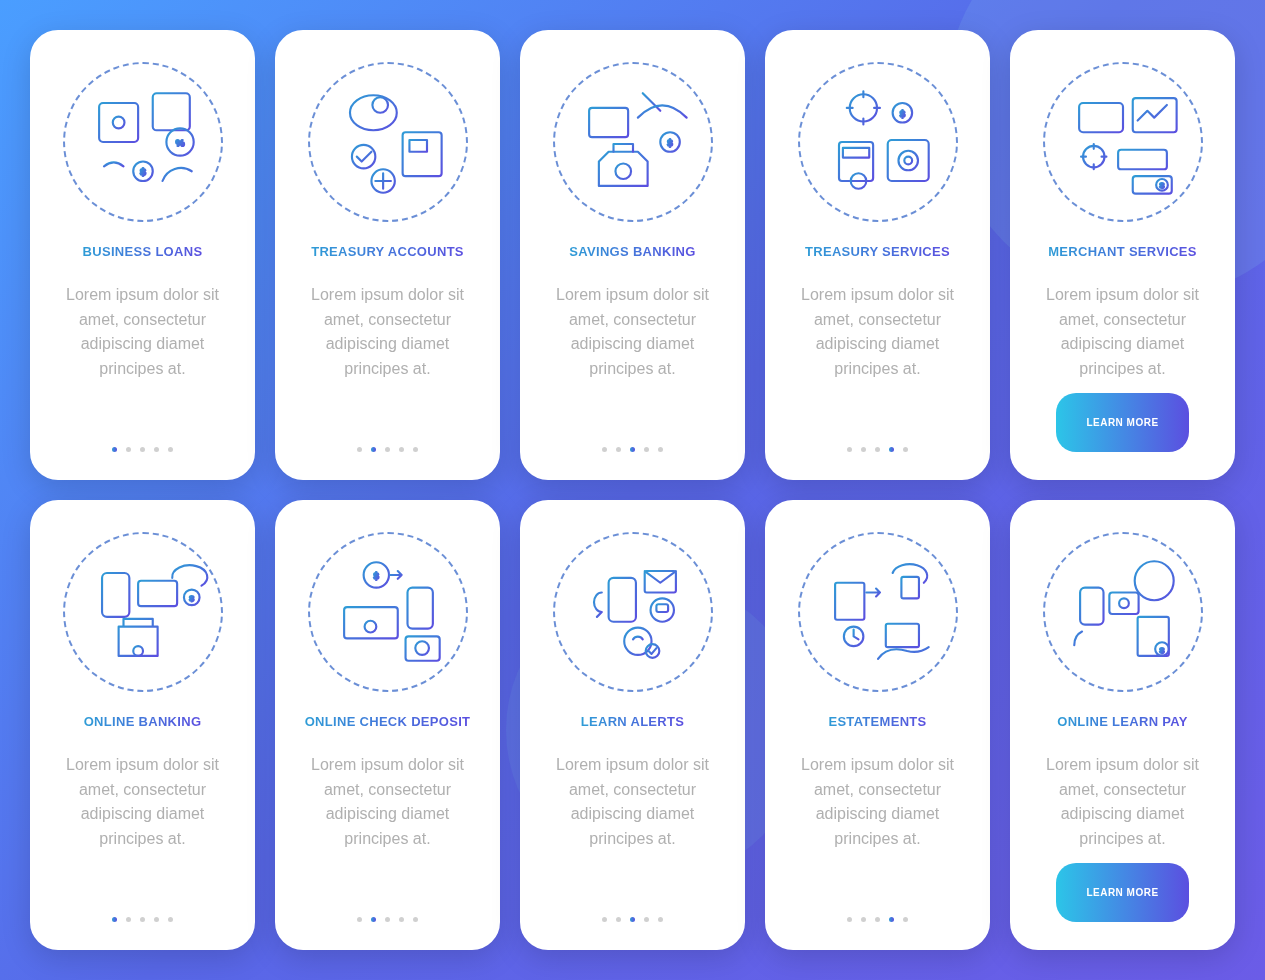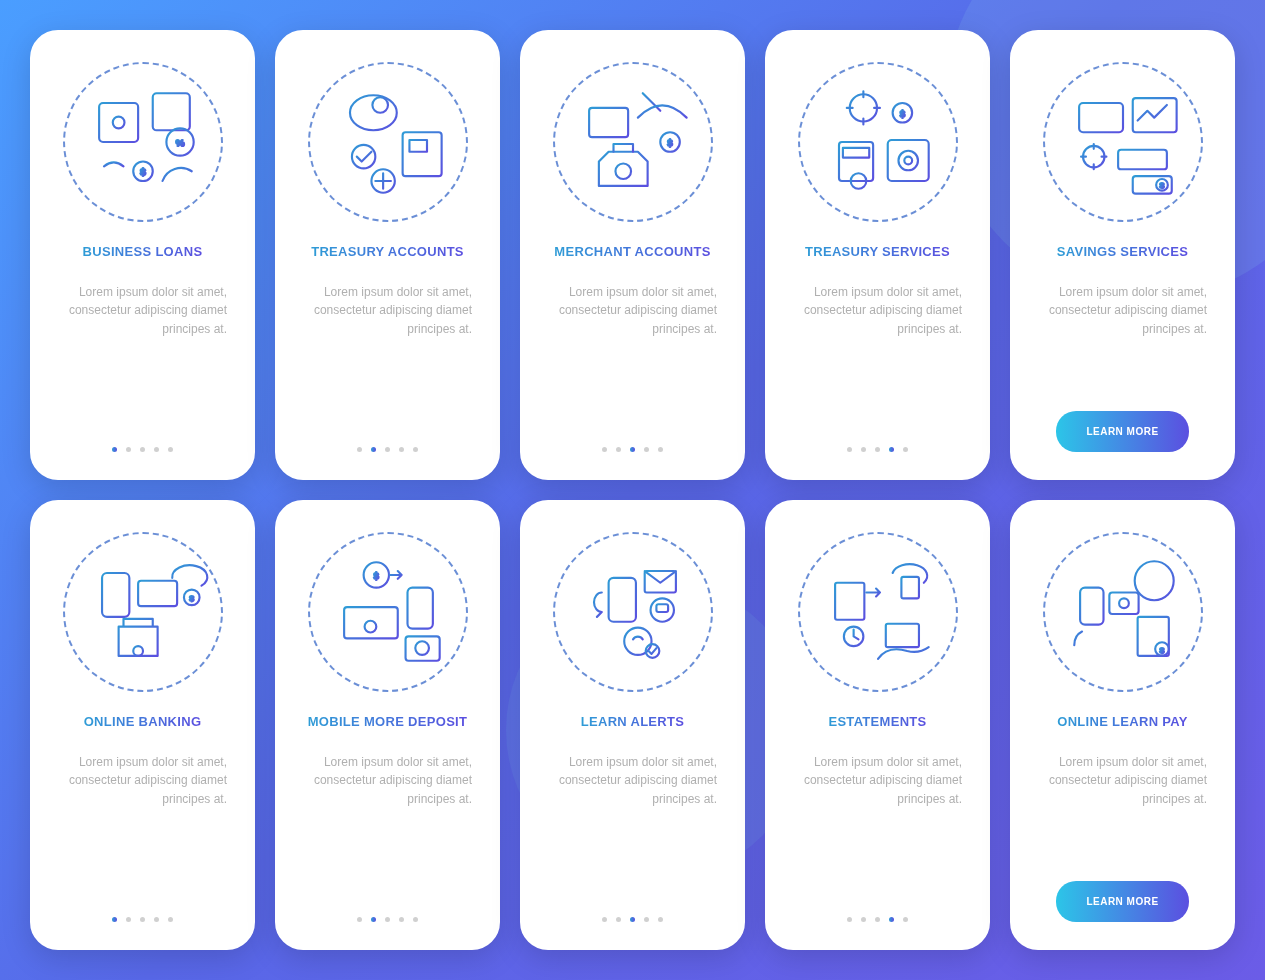--- a/index.html
+++ b/index.html
@@ -41,32 +41,32 @@
 }
 .illus svg{width:100%;height:100%}
 .illus svg *{stroke:url(#grad);stroke-width:2.2;fill:none;stroke-linecap:round;stroke-linejoin:round}
 .title{
   font-weight:700;font-size:13px;letter-spacing:.3px;
   background:linear-gradient(90deg,#2e9cd6,#5b4fe0);
   -webkit-background-clip:text;background-clip:text;color:transparent;
   margin-bottom:22px;line-height:1.3;
 }
 .desc{
-  font-size:12px;color:#b0b0b0;text-align:right;line-height:1.55;
+  font-size:16px;color:#b0b0b0;text-align:center;line-height:1.55;
   padding:0 6px;
   flex:1;
 }
 .dots{display:flex;gap:9px;margin-top:8px}
 .dot{width:5px;height:5px;border-radius:50%;background:#d0d0d0}
 .dot.active{background:linear-gradient(90deg,#2e9cd6,#5b4fe0)}
 .btn{
   background:linear-gradient(90deg,#2cc5e8,#5b4fe0);
   color:#fff;font-size:10px;font-weight:600;letter-spacing:.5px;
   border:none;border-radius:20px;
-  padding:15px 30px;margin-top:0;cursor:pointer;
+  padding:24px 30px;margin-top:0;cursor:pointer;
 }
 </style>
 </head>
 <body>
 <div class="bg-shape s1"></div>
 <div class="bg-shape s2"></div>
 
 <svg width="0" height="0" style="position:absolute">
   <defs>
       <linearGradient id="grad" x1="0" y1="0" x2="1" y2="1">
@@ -135,21 +135,21 @@
           <line x1="90" y1="30" x2="108" y2="48"></line>
           <path d="M85 55 q25-25 50 0"></path>
           <line x1="110" y1="30" x2="110" y2="60"></line>
           <circle cx="118" cy="80" r="10"></circle>
           <text x="118" y="84" font-size="9" text-anchor="middle" fill="#5b4fe0" stroke="none">$</text>
           <path d="M55 90 l30 0 l10 10 l0 25 l-50 0 l0-25 z"></path>
           <path d="M60 90 l0-8 l20 0 l0 8"></path>
           <circle cx="70" cy="110" r="8"></circle>
         </svg>
       </div>
-      <div class="title">MERCHANT ACCOUNTS</div>
+      <div class="title">SAVINGS BANKING</div>
       <div class="desc">Lorem ipsum dolor sit amet, consectetur adipiscing diamet principes at.</div>
       <div class="dots">
         <div class="dot"></div>
         <div class="dot"></div>
         <div class="dot active"></div>
         <div class="dot"></div>
         <div class="dot"></div>
       </div>
     </div>
     <div class="phone">
@@ -186,21 +186,21 @@
           <rect x="90" y="35" width="45" height="35" rx="3"></rect>
           <polyline points="95,58 105,48 112,55 125,42"></polyline>
           <circle cx="50" cy="95" r="11"></circle>
           <path d="M50 82 l0 5 M50 103 l0 5 M37 95 l5 0 M58 95 l5 0"></path>
           <rect x="75" y="88" width="50" height="20" rx="3"></rect>
           <rect x="90" y="115" width="40" height="18" rx="3"></rect>
           <circle cx="120" cy="124" r="6"></circle>
           <text x="120" y="127" font-size="8" text-anchor="middle" fill="#5b4fe0" stroke="none">$</text>
         </svg>
       </div>
-      <div class="title">SAVINGS SERVICES</div>
+      <div class="title">MERCHANT SERVICES</div>
       <div class="desc">Lorem ipsum dolor sit amet, consectetur adipiscing diamet principes at.</div>
       <button class="btn">LEARN MORE</button>
     </div>
     <div class="phone">
       <div class="illus">
         <svg viewBox="0 0 160 160">
           <rect x="38" y="40" width="28" height="45" rx="5"></rect>
           <rect x="75" y="48" width="40" height="26" rx="3"></rect>
           <line x1="75" y1="56" x2="115" y2="56"></line>
           <path d="M110 45 a18 12 0 1 1 30 8"></path>
@@ -229,21 +229,21 @@
           <text x="68" y="46" font-size="9" text-anchor="middle" fill="#5b4fe0" stroke="none">$</text>
           <path d="M82 42 l12 0 l-4-4 M94 42 l-4 4"></path>
           <rect x="100" y="55" width="26" height="42" rx="5"></rect>
           <rect x="35" y="75" width="55" height="32" rx="3"></rect>
           <line x1="35" y1="85" x2="90" y2="85"></line>
           <circle cx="62" cy="95" r="6"></circle>
           <rect x="98" y="105" width="35" height="25" rx="3"></rect>
           <circle cx="115" cy="117" r="7"></circle>
         </svg>
       </div>
-      <div class="title">MOBILE MORE DEPOSIT</div>
+      <div class="title">ONLINE CHECK DEPOSIT</div>
       <div class="desc">Lorem ipsum dolor sit amet, consectetur adipiscing diamet principes at.</div>
       <div class="dots">
         <div class="dot"></div>
         <div class="dot active"></div>
         <div class="dot"></div>
         <div class="dot"></div>
         <div class="dot"></div>
       </div>
     </div>
     <div class="phone">

